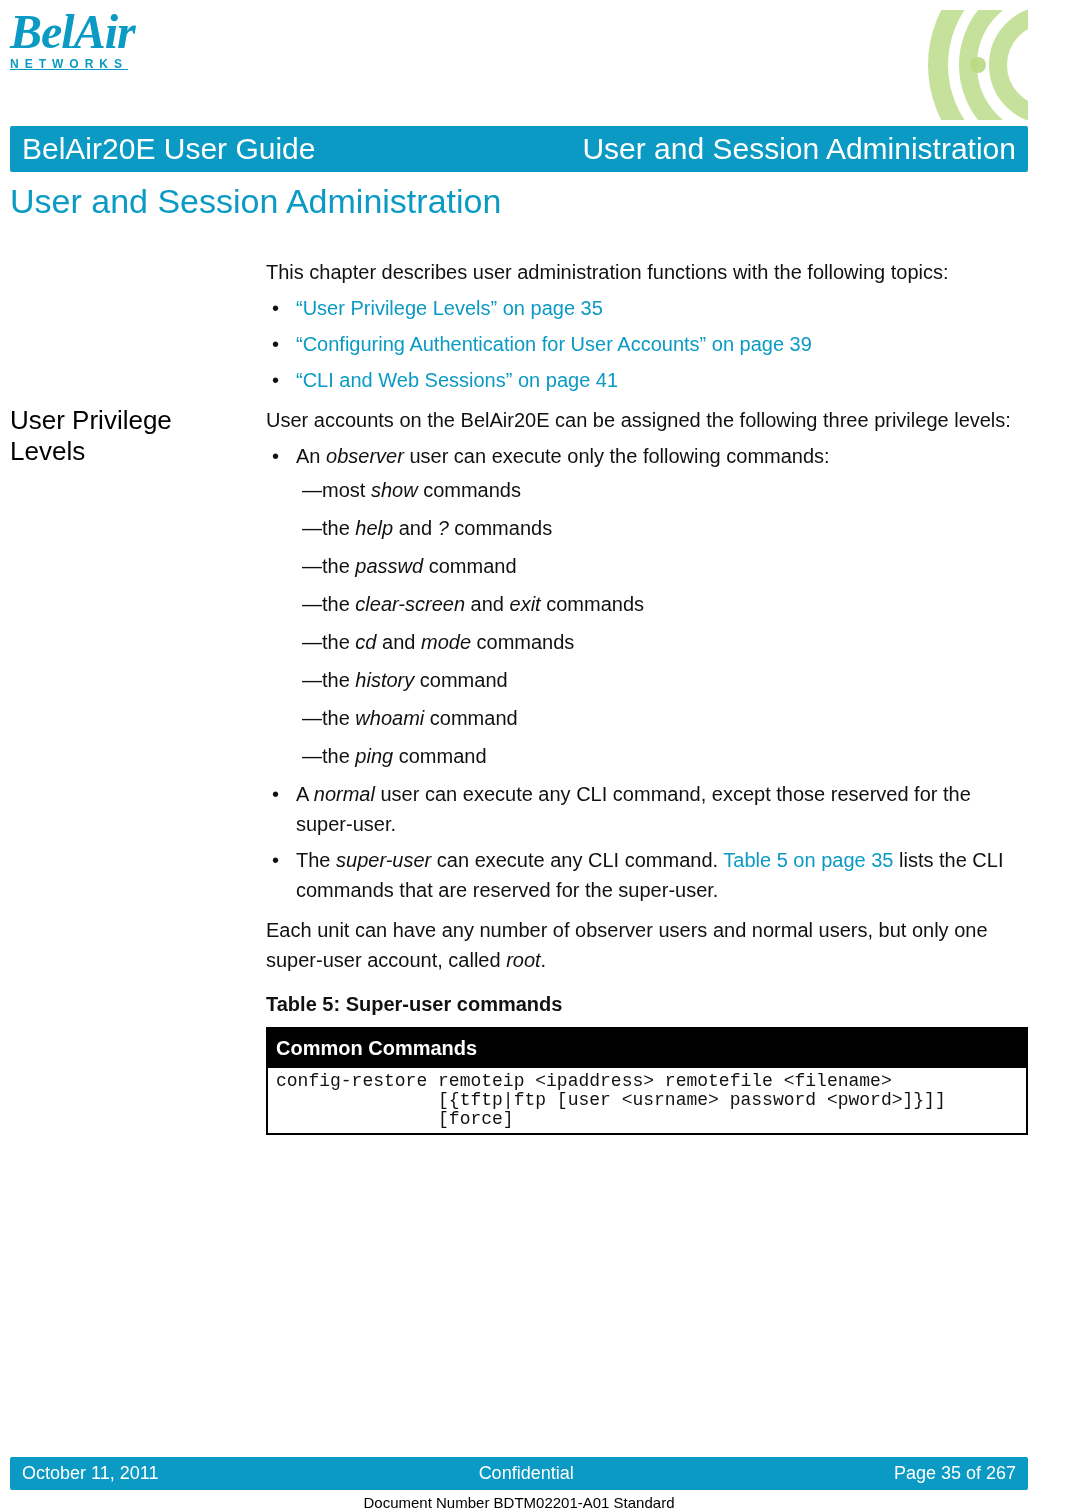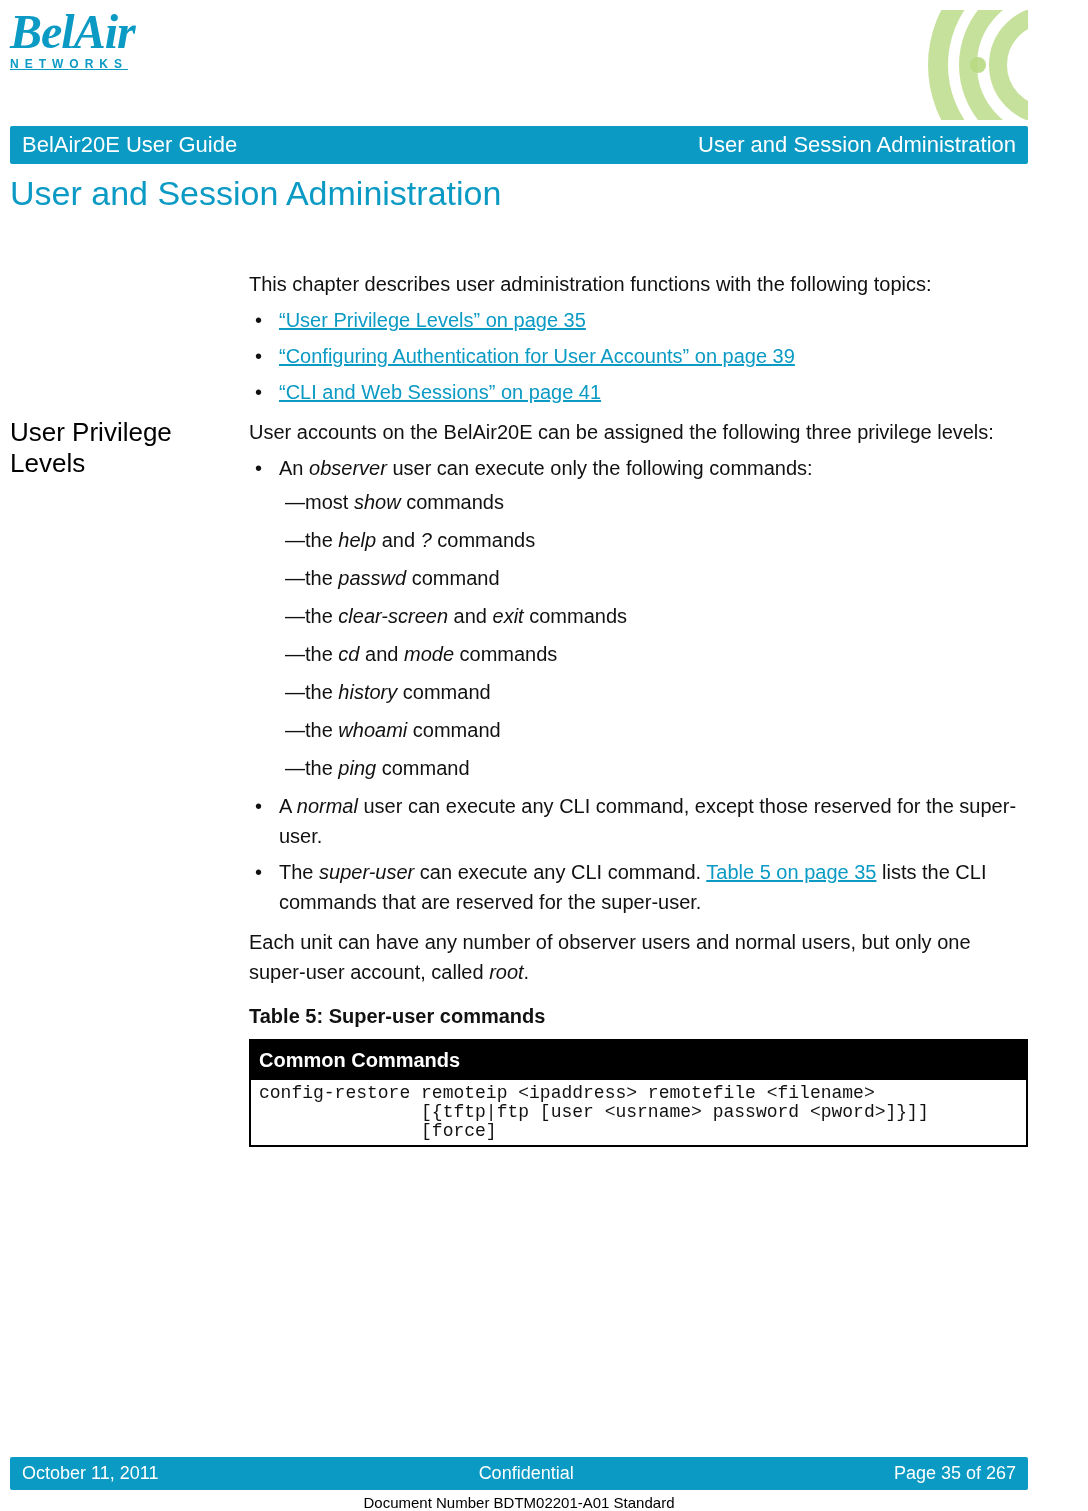--- a/index.html
+++ b/index.html
@@ -55,52 +55,52 @@
     }
     .graphic svg { display: block; }
 
     .topbar {
       background: #0a9ac4;
       color: #fff;
       display: flex;
       justify-content: space-between;
       padding: 6px 12px;
       margin-top: 6px;
-      font-size: 22px;
+      font-size: 30px;
       border-radius: 2px;
     }
     .chapter-title {
       color: #0a9ac4;
       font-size: 34px;
       font-weight: 300;
       margin-top: 10px;
       font-family: "Trebuchet MS", Arial, sans-serif;
     }
     .content {
-      margin-top: 56px;
+      margin-top: 36px;
       display: grid;
       grid-template-columns: 230px 1fr;
-      column-gap: 9px;
+      column-gap: 26px;
     }
     .sideheading {
       font-size: 26px;
       font-weight: 400;
       line-height: 1.2;
       font-family: "Trebuchet MS", Arial, sans-serif;
     }
     .body {
       font-size: 20px;
       line-height: 1.5;
       color: #111;
     }
     .body p { margin-bottom: 6px; }
     ul.bul { list-style: none; margin: 4px 0 10px 0; }
     ul.bul > li { position: relative; padding-left: 30px; margin-bottom: 6px; }
     ul.bul > li::before { content: "•"; position: absolute; left: 6px; top: 0; }
-    .link { color: #0a9ac4; text-decoration: underline; cursor: pointer; }
+    .link { color: #0a9ac4; cursor: pointer; }
     .em { font-style: italic; }
     .sub { list-style: none; margin: 4px 0 4px 0; }
     .sub li { padding-left: 30px; margin-bottom: 8px; text-indent: -1.2em; }
     .sub li::before { content: "—"; margin-right: 0; }
     .table-title { font-weight: bold; margin-top: 14px; margin-bottom: 8px; font-size: 20px; }
     table.cmds { width: 100%; border-collapse: collapse; border: 2px solid #000; }
     table.cmds th {
       background: #000;
       color: #fff;
       text-align: left;

